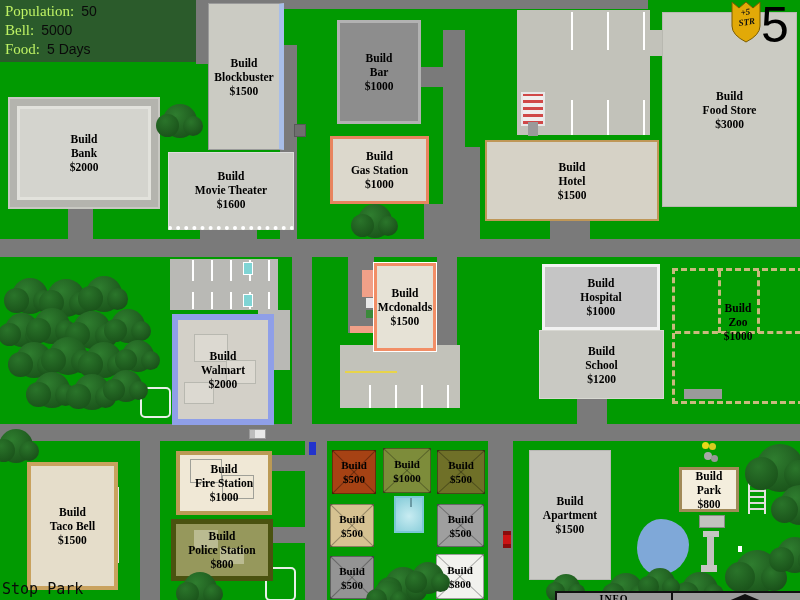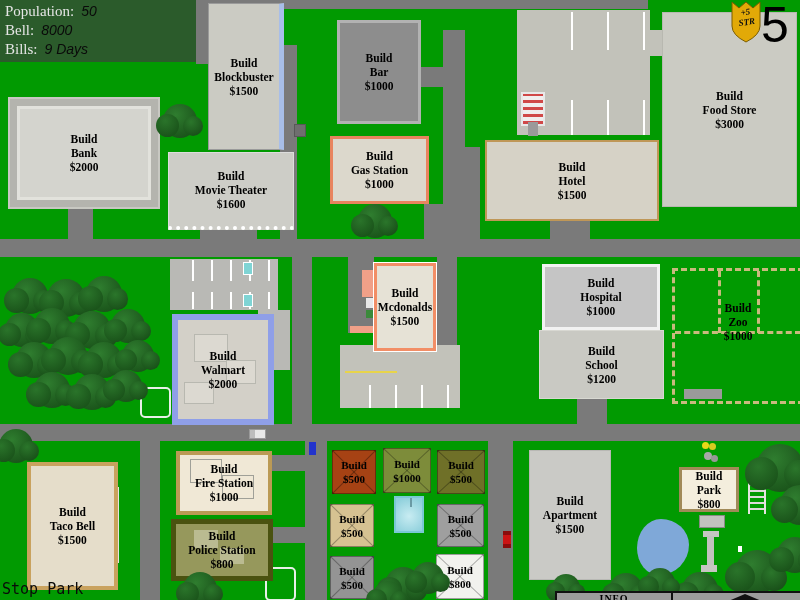--- a/index.html
+++ b/index.html
@@ -20,22 +20,22 @@
   .house{position:absolute;display:flex;align-items:center;justify-content:center;
        font-weight:bold;font-size:11px;line-height:14px;border:1px solid rgba(0,0,0,.35);
        background-image:
          linear-gradient(to bottom right, transparent calc(50% - 1px), rgba(0,0,0,.30) 50%, transparent calc(50% + 1px)),
          linear-gradient(to bottom left,  transparent calc(50% - 1px), rgba(0,0,0,.30) 50%, transparent calc(50% + 1px));
        cursor:pointer;}
   .plines-v{position:absolute;background-image:repeating-linear-gradient(90deg, transparent 0 34px, #fff 34px 36px);}
   .hud{position:absolute;left:0;top:0;width:196px;height:62px;background:#2b5b2b;z-index:6;
        padding:3px 0 0 5px;box-sizing:border-box;}
   .hud-row{display:flex;align-items:baseline;gap:7px;height:19px;}
-  .hud-label{font-family:"Liberation Serif",serif;font-size:15px;color:#e5e5e5;}
-  .hud-value{font-family:"Liberation Sans",sans-serif;font-size:14px;color:#0a0a0a;font-style:italic;}
+  .hud-label{font-family:"Liberation Serif",serif;font-size:15px;color:#bef264;}
+  .hud-value{font-family:"Liberation Sans",sans-serif;font-size:14px;color:#0a0a0a;}
   .counter{position:absolute;left:761px;top:0px;font-family:"Liberation Sans",sans-serif;
        font-size:50px;line-height:50px;color:#000;z-index:6;}
   .shield{position:absolute;left:731px;top:1px;width:30px;height:42px;z-index:7;}
   .shield-txt{position:absolute;left:2px;top:6px;width:26px;text-align:center;
        font-family:"Liberation Serif",serif;font-style:italic;font-weight:bold;
        font-size:9px;line-height:10px;transform:rotate(-8deg);color:#111;}
   .stopsound{position:absolute;left:2px;top:580px;font-family:"DejaVu Sans Mono",monospace;
        font-size:15px;color:#0a0a0a;z-index:6;cursor:pointer;}
   .infobar{position:absolute;left:555px;top:591px;width:260px;height:16px;background:#9c9c9c;
        border:2px solid #101010;display:flex;z-index:6;}
@@ -299,25 +299,25 @@
   <div class="car" style="left:309px;top:442px;width:7px;height:13px;background:#2233cc;"></div>
   <div class="car" style="left:249px;top:429px;width:15px;height:8px;background:#e8e8e8;border:1px solid #9a9a9a;box-shadow:inset 5px 0 0 #bdbdbd;"></div>
 
   <div class="hud">
     <div class="hud-row">
       <span class="hud-label">Population:</span>
       <span class="hud-value">50</span>
     </div>
     <div class="hud-row">
       <span class="hud-label">Bell:</span>
-      <span class="hud-value">8000</span>
+      <span class="hud-value">5000</span>
     </div>
     <div class="hud-row">
-      <span class="hud-label">Bills:</span>
-      <span class="hud-value">9 Days</span>
+      <span class="hud-label">Food:</span>
+      <span class="hud-value">5 Days</span>
     </div>
   </div>
 
   <div class="shield">
     <svg width="30" height="42" viewBox="0 0 30 42">
       <path d="M1,1 L8,7 L15,1 L22,7 L29,1 L29,25 Q29,34 15,41 Q1,34 1,25 Z" fill="#e2a907" stroke="#7a5c00" stroke-width="1"></path>
     </svg>
     <div class="shield-txt">
       <div>+5</div>
       <div>STR</div>

